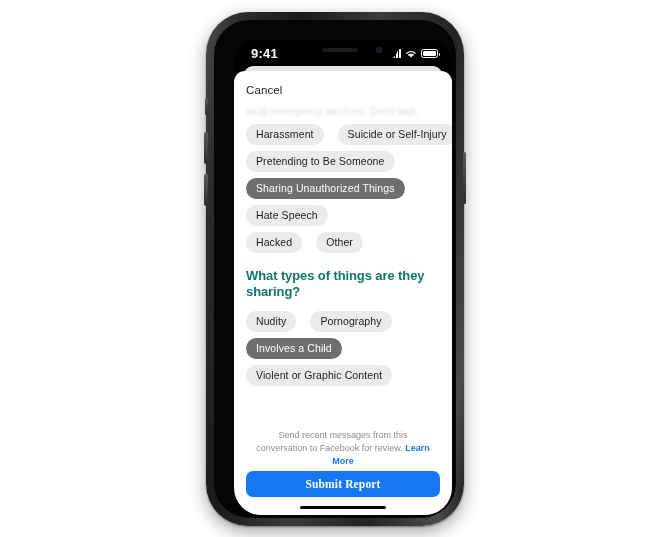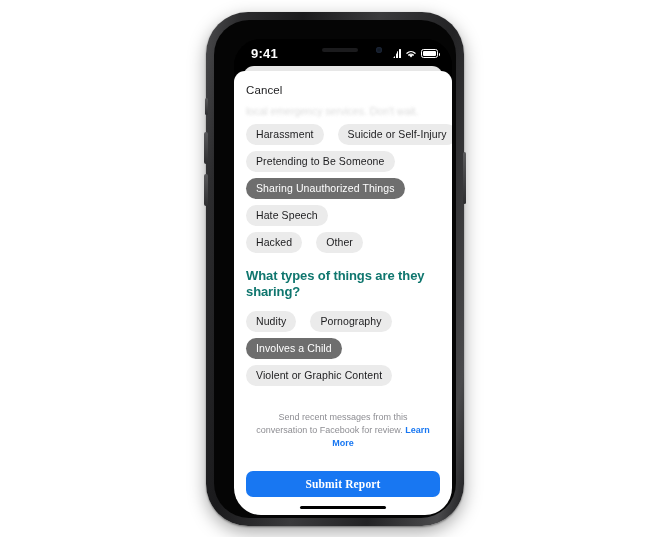--- a/index.html
+++ b/index.html
@@ -252,21 +252,21 @@
   #sheet-footer {
     flex: 0 0 auto;
     padding: 0 12px 0 12px;
   }
   #footer-note {
     font-size: 9px;
     line-height: 1.45;
     color: #8e8e93;
     text-align: center;
     padding: 0 6px;
-    margin-bottom: 20px;
+    margin-bottom: 2px;
   }
   #learn-more-link {
     color: #1877f2;
     font-weight: bold;
     text-decoration: none;
     cursor: pointer;
   }
   #submit-report-button {
     display: block;
     width: 100%;

